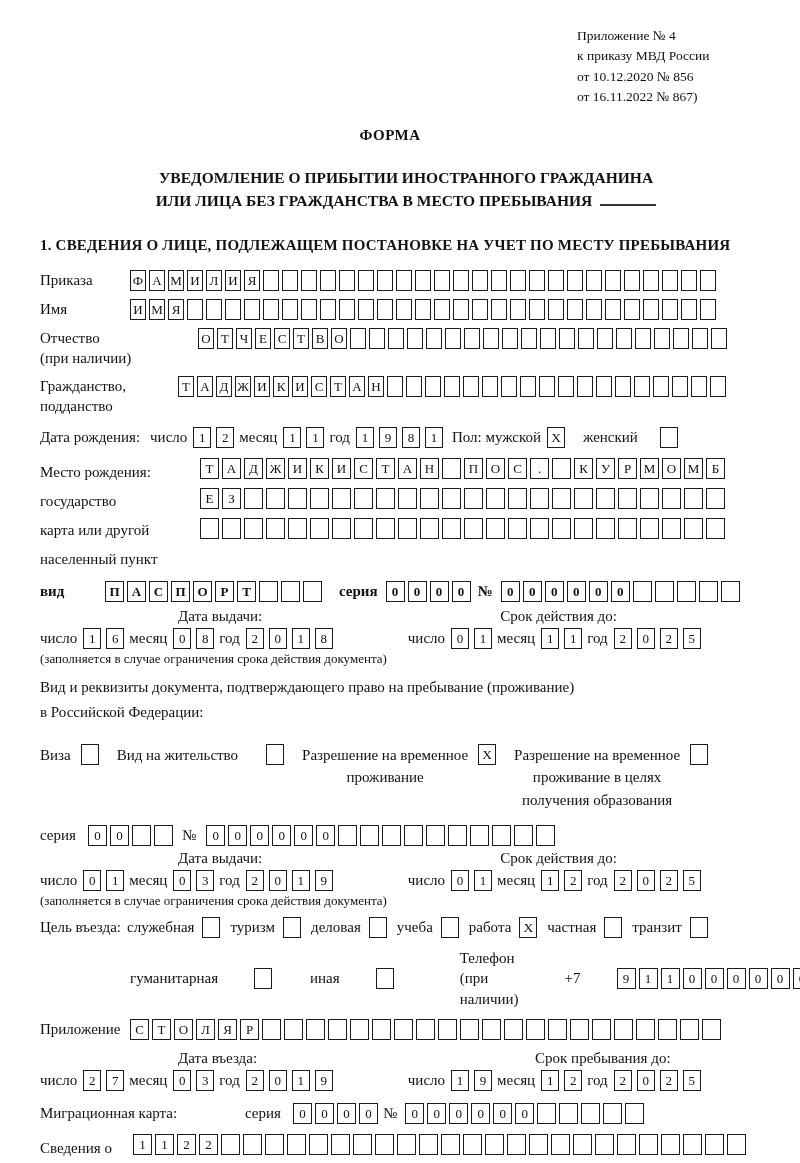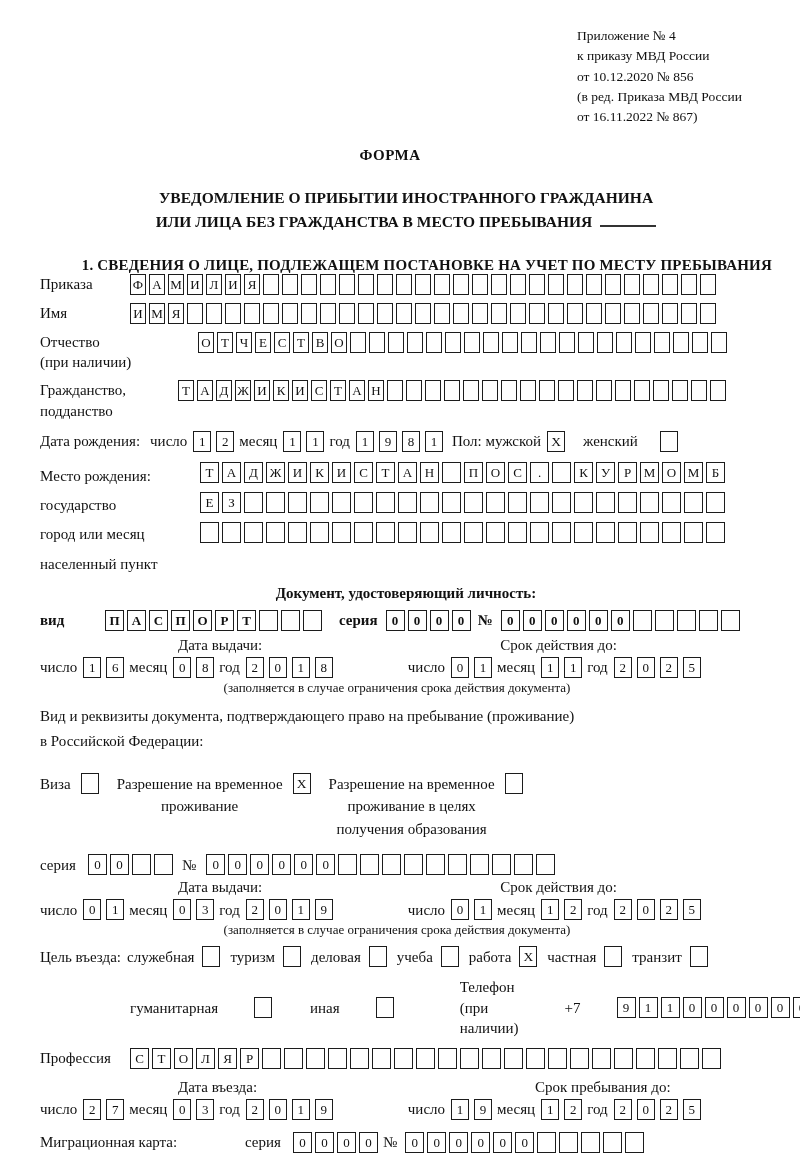--- a/index.html
+++ b/index.html
@@ -5,21 +5,21 @@
   html,body{margin:0;padding:0;background:#ffffff;}
   body{width:800px;font-family:"Liberation Serif","DejaVu Serif",serif;color:#111;}
   .page{box-sizing:border-box;width:800px;min-height:1163px;padding:26px 28px 40px 40px;}
 
   
   .hdr{margin-left:auto;width:195px;font-size:13.5px;line-height:1.5;}
   .form-word{font-weight:bold;font-size:15px;text-align:center;padding-right:32px;margin-top:20px;letter-spacing:.5px;}
 
   .title{margin-top:22px;text-align:center;font-weight:bold;font-size:15.5px;line-height:1.5;}
   .blank{display:inline-block;width:56px;border-bottom:2px solid #333;height:12px;margin-left:8px;}
-  .sec-head{margin-top:24px;text-align:right;font-weight:bold;font-size:15px;letter-spacing:.2px;}
+  .sec-head{margin-top:24px;margin-bottom:16px;text-align:left;font-weight:bold;font-size:15px;letter-spacing:.2px;}
 
   
   .cells{display:inline-flex;flex-wrap:nowrap;}
   .cell{display:inline-block;box-sizing:content-box;width:14px;height:19px;border:1.6px solid #1c1c1c;
         margin-right:3px;text-align:center;font-size:13px;line-height:19px;}
   .w .cell{width:17px;}
   .d .cell{width:16px;margin-right:5px;}
   .checkbox{display:inline-block;box-sizing:content-box;width:16px;height:19px;border:1.6px solid #1c1c1c;
         text-align:center;font-size:13.5px;line-height:19px;vertical-align:middle;}
 
@@ -27,21 +27,21 @@
   .frow{display:flex;align-items:flex-start;margin-bottom:8px;}
   .lblcol{flex:0 0 auto;}
 
   .dual-head{display:flex;font-size:15px;margin-bottom:3px;}
   .dual-head .h1{margin-left:138px;}
   .dual-head .h2{margin-left:238px;}
   .date-row{display:flex;align-items:center;font-size:15px;margin-bottom:2px;}
   .date-row .grp{display:flex;align-items:center;}
   .date-row .grp .lbl{margin-right:6px;}
   .date-row .gap{width:70px;}
-  .note-right{text-align:center;font-size:13px;padding-right:18px;margin-bottom:8px;}
+  .note-right{text-align:left;font-size:13px;padding-right:18px;margin-bottom:8px;}
 
   .para{font-size:15px;line-height:1.7;margin-top:4px;}
 
   .chk-row{display:flex;align-items:flex-start;margin-top:18px;margin-bottom:14px;font-size:15px;}
   .chk-item{display:flex;align-items:flex-start;}
   .chk-item .txt{text-align:center;line-height:1.5;}
   .chk-row .checkbox{margin-left:10px;margin-right:18px;flex:0 0 auto;}
 
   .purpose-row{display:flex;align-items:center;font-size:15px;margin-bottom:10px;flex-wrap:nowrap;}
   .purpose-row .checkbox{margin-left:8px;margin-right:10px;flex:0 0 auto;}
@@ -54,21 +54,20 @@
 </style>
 </head>
 <body>
 
 <div class="page">
 
   <div class="hdr">
     <div>Приложение № 4</div>
     <div>к приказу МВД России</div>
     <div>от 10.12.2020 № 856</div>
-    <div>(в ред. Приказа МВД России</div>
     <div>от 16.11.2022 № 867)</div>
   </div>
   <div class="form-word">ФОРМА</div>
 
   <div class="title">
     <div>УВЕДОМЛЕНИЕ О ПРИБЫТИИ ИНОСТРАННОГО ГРАЖДАНИНА</div>
     <div>
       <span>ИЛИ ЛИЦА БЕЗ ГРАЖДАНСТВА В МЕСТО ПРЕБЫВАНИЯ</span><span class="blank"></span>
     </div>
   </div>
@@ -252,21 +251,21 @@
     <span class="lbl" style="margin-left:4px;">Пол: мужской</span>
     <span class="checkbox" style="margin-left:6px;">X</span>
     <span class="lbl" style="margin-left:18px;">женский</span>
     <span class="checkbox" style="margin-left:22px;"></span>
   </div>
 
   <div class="mplace">
     <div class="labels" style="width:160px;flex:0 0 auto;">
       <div>Место рождения:</div>
       <div>государство</div>
-      <div>город или месяц</div>
+      <div>карта или другой</div>
       <div>населенный пункт</div>
     </div>
     <div class="grid">
       <div class="cells w">
           <span class="cell">Т</span>
           <span class="cell">А</span>
           <span class="cell">Д</span>
           <span class="cell">Ж</span>
           <span class="cell">И</span>
           <span class="cell">К</span>
@@ -337,21 +336,20 @@
           <span class="cell"></span>
           <span class="cell"></span>
           <span class="cell"></span>
           <span class="cell"></span>
           <span class="cell"></span>
           <span class="cell"></span>
         </div>
     </div>
   </div>
 
-  <div class="center-bold">Документ, удостоверяющий личность:</div>
 
   <div class="date-row" style="margin-bottom:6px;font-weight:bold;">
     <span class="lbl" style="width:65px;">вид</span>
     <span class="cells w">
         <span class="cell">П</span>
         <span class="cell">А</span>
         <span class="cell">С</span>
         <span class="cell">П</span>
         <span class="cell">О</span>
         <span class="cell">Р</span>
@@ -440,20 +438,24 @@
 
   <div class="para">
     <div>Вид и реквизиты документа, подтверждающего право на пребывание (проживание)</div>
     <div>в Российской Федерации:</div>
   </div>
 
   <div class="chk-row">
     <span class="chk-item">
       <span class="txt">Виза</span>
       <span class="checkbox"></span>
+    </span>
+    <span class="chk-item">
+      <span class="txt">Вид на жительство</span>
+      <span class="checkbox" style="margin-left:28px;"></span>
     </span>
     <span class="chk-item">
       <span class="txt">
         <div>Разрешение на временное</div>
         <div>проживание</div>
       </span>
       <span class="checkbox">X</span>
     </span>
     <span class="chk-item">
       <span class="txt">
@@ -581,21 +583,21 @@
         <span class="cell">0</span>
         <span class="cell">0</span>
         <span class="cell">0</span>
         <span class="cell">0</span>
         <span class="cell">0</span>
         <span class="cell"></span>
       </span>
   </div>
 
   <div class="frow">
-    <div class="lblcol lbl" style="width:90px;">Профессия</div>
+    <div class="lblcol lbl" style="width:90px;">Приложение</div>
     <div class="cells w">
         <span class="cell">С</span>
         <span class="cell">Т</span>
         <span class="cell">О</span>
         <span class="cell">Л</span>
         <span class="cell">Я</span>
         <span class="cell">Р</span>
         <span class="cell"></span>
         <span class="cell"></span>
         <span class="cell"></span>

